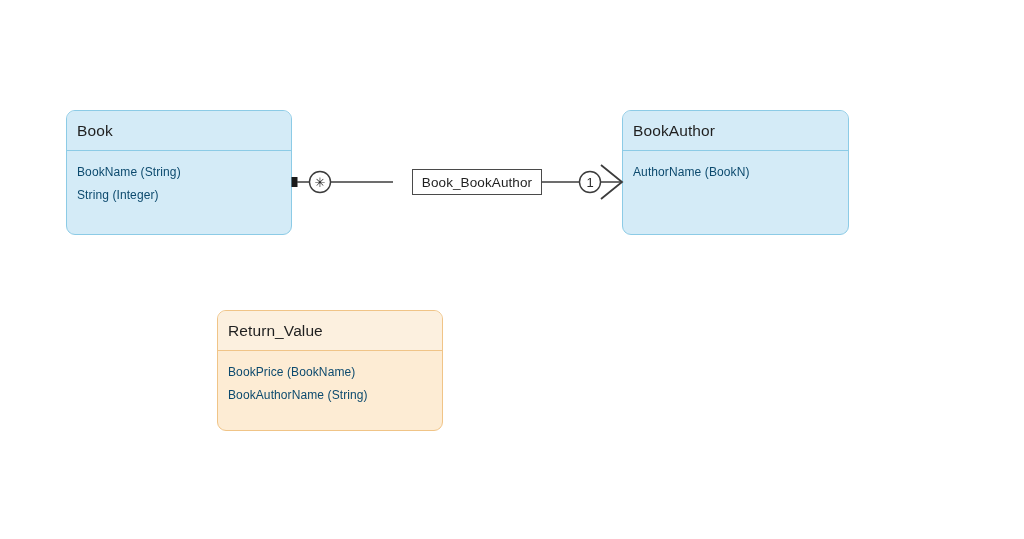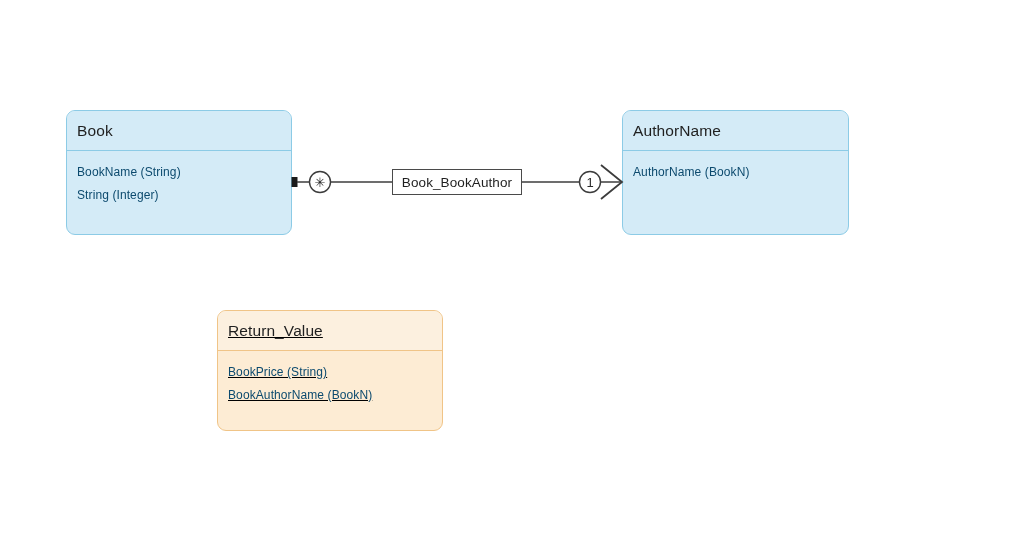--- a/index.html
+++ b/index.html
@@ -29,21 +29,20 @@
     display: flex;
     flex-direction: column;
   }
   .entity.blue {
     background: #d4ebf7;
     border: 1.6px solid #8ccbe6;
   }
   .entity.orange {
     background: #fdecd4;
     border: 1.6px solid #f0c487;
-    text-decoration: underline;
   }
   .entity-header {
     box-sizing: border-box;
     height: 40px;
     display: flex;
     align-items: center;
     padding: 0 0 0 10px;
     font-size: 15.5px;
     color: #1f1f1f;
     letter-spacing: 0.1px;
@@ -133,34 +132,34 @@
       <span>Book</span>
     </div>
     <div class="entity-body">
       <div class="attr">BookName (String)</div>
       <div class="attr">String (Integer)</div>
     </div>
   </div>
 
   <div class="entity blue" style="left:622px; top:110px; width:227px; height:125px;">
     <div class="entity-header">
-      <span>AuthorName</span>
+      <span>BookAuthor</span>
     </div>
     <div class="entity-body">
       <div class="attr">AuthorName (BookN)</div>
     </div>
   </div>
 
   <div class="entity orange" style="left:217px; top:310px; width:226px; height:121px;">
     <div class="entity-header">
       <span>Return_Value</span>
     </div>
     <div class="entity-body">
-      <div class="attr">BookPrice (String)</div>
-      <div class="attr">BookAuthorName (BookN)</div>
+      <div class="attr">BookPrice (BookName)</div>
+      <div class="attr">BookAuthorName (String)</div>
     </div>
   </div>
 
   <svg id="assoc-svg">
 
     <rect class="src-marker" x="292" y="177.5" width="5" height="9"></rect>
 
     <line class="conn-line" x1="297" y1="182" x2="310" y2="182"></line>
 
     <circle class="mult-circle" cx="320" cy="182" r="10.5"></circle>
@@ -171,17 +170,17 @@
     <line class="conn-line" x1="521" y1="182" x2="580" y2="182"></line>
 
     <circle class="mult-circle" cx="590" cy="182" r="10.5"></circle>
     <text class="mult-text" x="590" y="182.5">1</text>
 
     <line class="conn-line" x1="600.5" y1="182" x2="621" y2="182"></line>
 
     <polyline class="arrow-head" points="601,165 622,182 601,199"></polyline>
   </svg>
 
-  <div class="assoc-label" style="left:392px; top:169px; width:130px; height:26px;">
+  <div class="assoc-label" style="left:412px; top:169px; width:130px; height:26px;">
     <span>Book_BookAuthor</span>
   </div>
 
 </div>
 
 </body></html>

